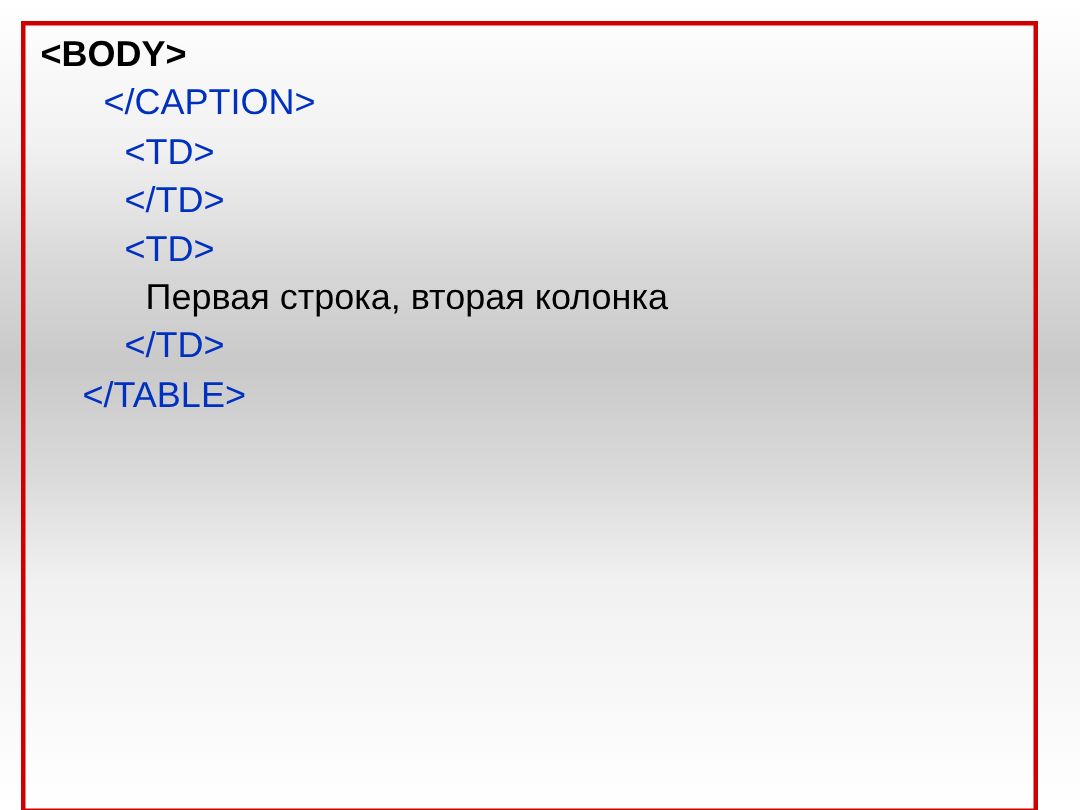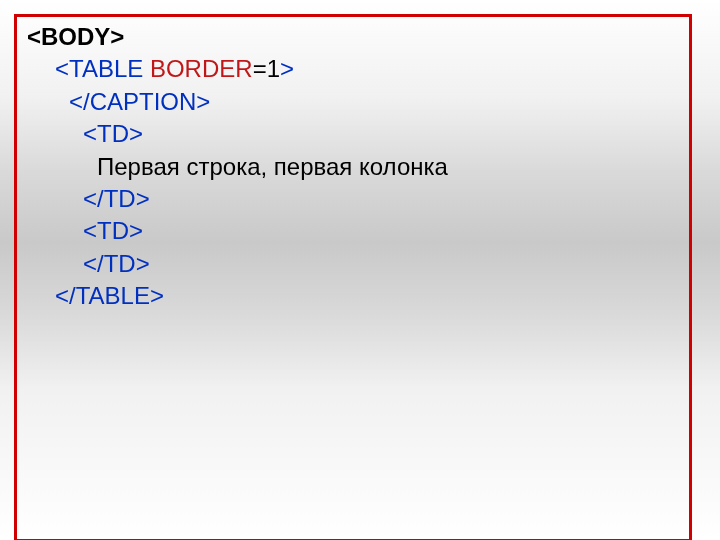--- a/index.html
+++ b/index.html
@@ -43,35 +43,34 @@
   .attr   { color: #c01818; }
   .val    { color: #000; }
 </style>
 </head>
 <body>
 
 <div class="frame">
 
   <div class="code-line"><b>&lt;BODY&gt;</b></div>
 
-  <div class="code-line ind1"><span class="blue">&lt;TABLE </span><span class="attr">BORDER</span><span>=</span><span class="val">1</span><span class="blue">&gt;</span></div>
 
 
 
   <div class="code-line ind2"><span class="blue">&lt;/CAPTION&gt;</span></div>
 
 
   <div class="code-line ind3"><span class="blue">&lt;TD&gt;</span></div>
 
-  <div class="code-line ind4"><span>Первая строка, первая колонка</span></div>
 
   <div class="code-line ind3"><span class="blue">&lt;/TD&gt;</span></div>
 
   <div class="code-line ind3"><span class="blue">&lt;TD&gt;</span></div>
 
+  <div class="code-line ind4"><span>Первая строка, вторая колонка</span></div>
 
   <div class="code-line ind3"><span class="blue">&lt;/TD&gt;</span></div>
 
 
   <div class="code-line ind1"><span class="blue">&lt;/TABLE&gt;</span></div>
 
 
 </div>
 
 </body></html>

